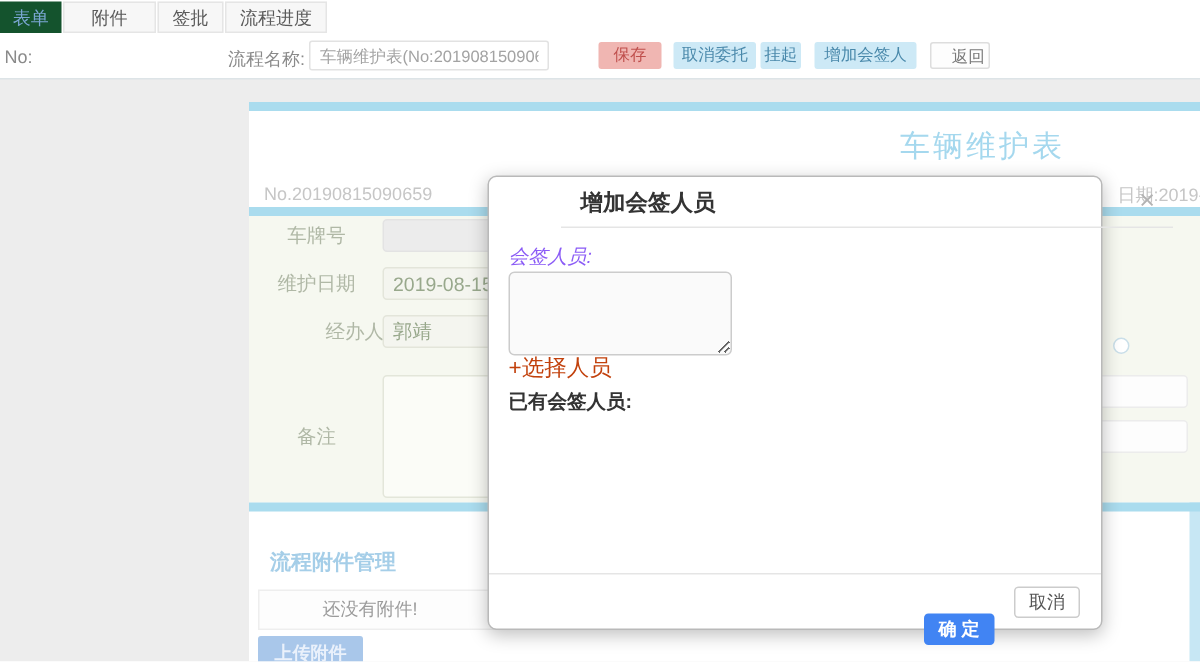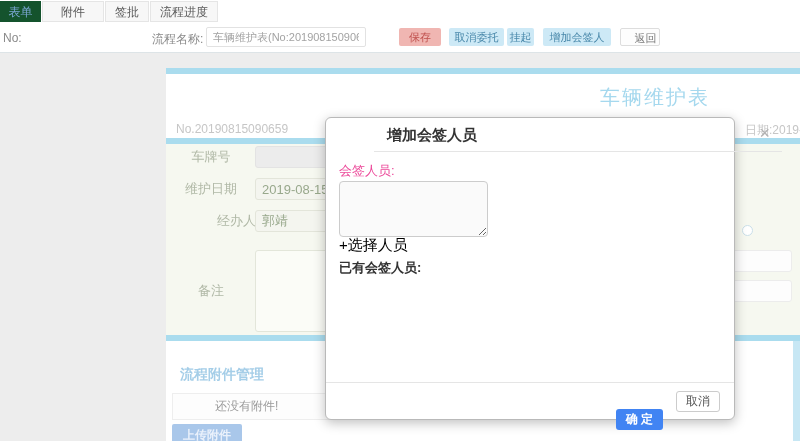--- a/index.html
+++ b/index.html
@@ -80,24 +80,24 @@
 
   
   .modal{position:absolute;left:325px;top:117px;width:410px;height:303px;background:#fff;
          border:1px solid #b9b9b9;border-radius:6px;box-shadow:0 3px 12px rgba(0,0,0,0.25);
          box-sizing:border-box;}
   .modal-header{position:absolute;left:0;top:0;width:100%;height:34px;border-bottom:1px solid #e5e5e5;
                 box-sizing:border-box;margin-left:48px;}
   .modal-title{position:absolute;left:13px;top:8px;font-size:15px;font-weight:bold;color:#333;}
   .modal-close{position:absolute;right:12px;top:5px;font-size:18px;color:#b3b3b3;cursor:pointer;
                line-height:20px;}
-  .modal-field-label{position:absolute;left:13px;top:44px;font-size:13px;color:#ec4899;}
+  .modal-field-label{position:absolute;left:13px;top:44px;font-size:13px;color:#8b5cf6;font-style:italic;}
   .modal-textarea{position:absolute;left:13px;top:63px;width:143px;height:50px;background:#fafafa;
                   border:1px solid #ccc;border-radius:4px;resize:both;font-family:inherit;}
-  .modal-link{position:absolute;left:13px;top:118px;font-size:15px;color:#000000;cursor:pointer;}
+  .modal-link{position:absolute;left:13px;top:118px;font-size:15px;color:#c2410c;cursor:pointer;}
   .modal-existing{position:absolute;left:13px;top:141px;font-size:13px;color:#333;font-weight:bold;}
   .modal-footer{position:absolute;left:0;right:0;bottom:0;height:36px;border-top:1px solid #e5e5e5;
                 display:flex;justify-content:flex-end;align-items:center;gap:13px;padding-right:14px;}
   .btn-confirm{height:21px;line-height:21px;padding:0 10px;background:#4184f3;color:#fff;
                font-size:12px;font-weight:bold;border-radius:3px;cursor:pointer;margin-top:36px;}
   .btn-cancel{height:19px;line-height:19px;padding:0 9px;background:#fff;color:#555;font-size:12px;
               border:1px solid #ccc;border-radius:3px;cursor:pointer;}
 </style>
 </head>
 <body>

